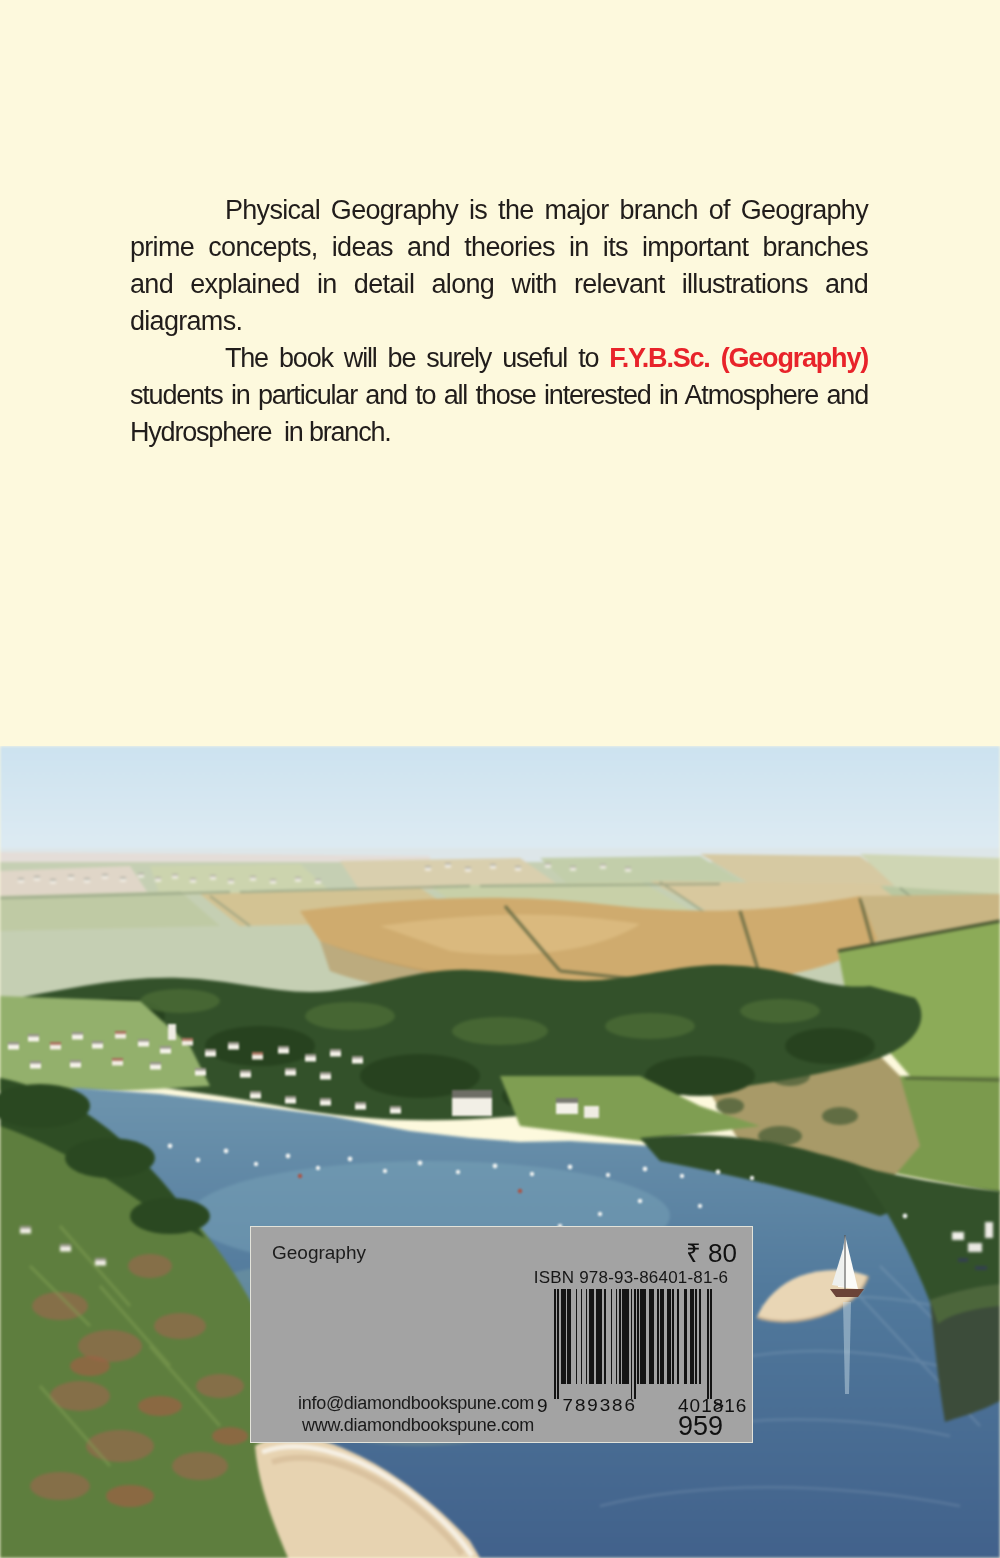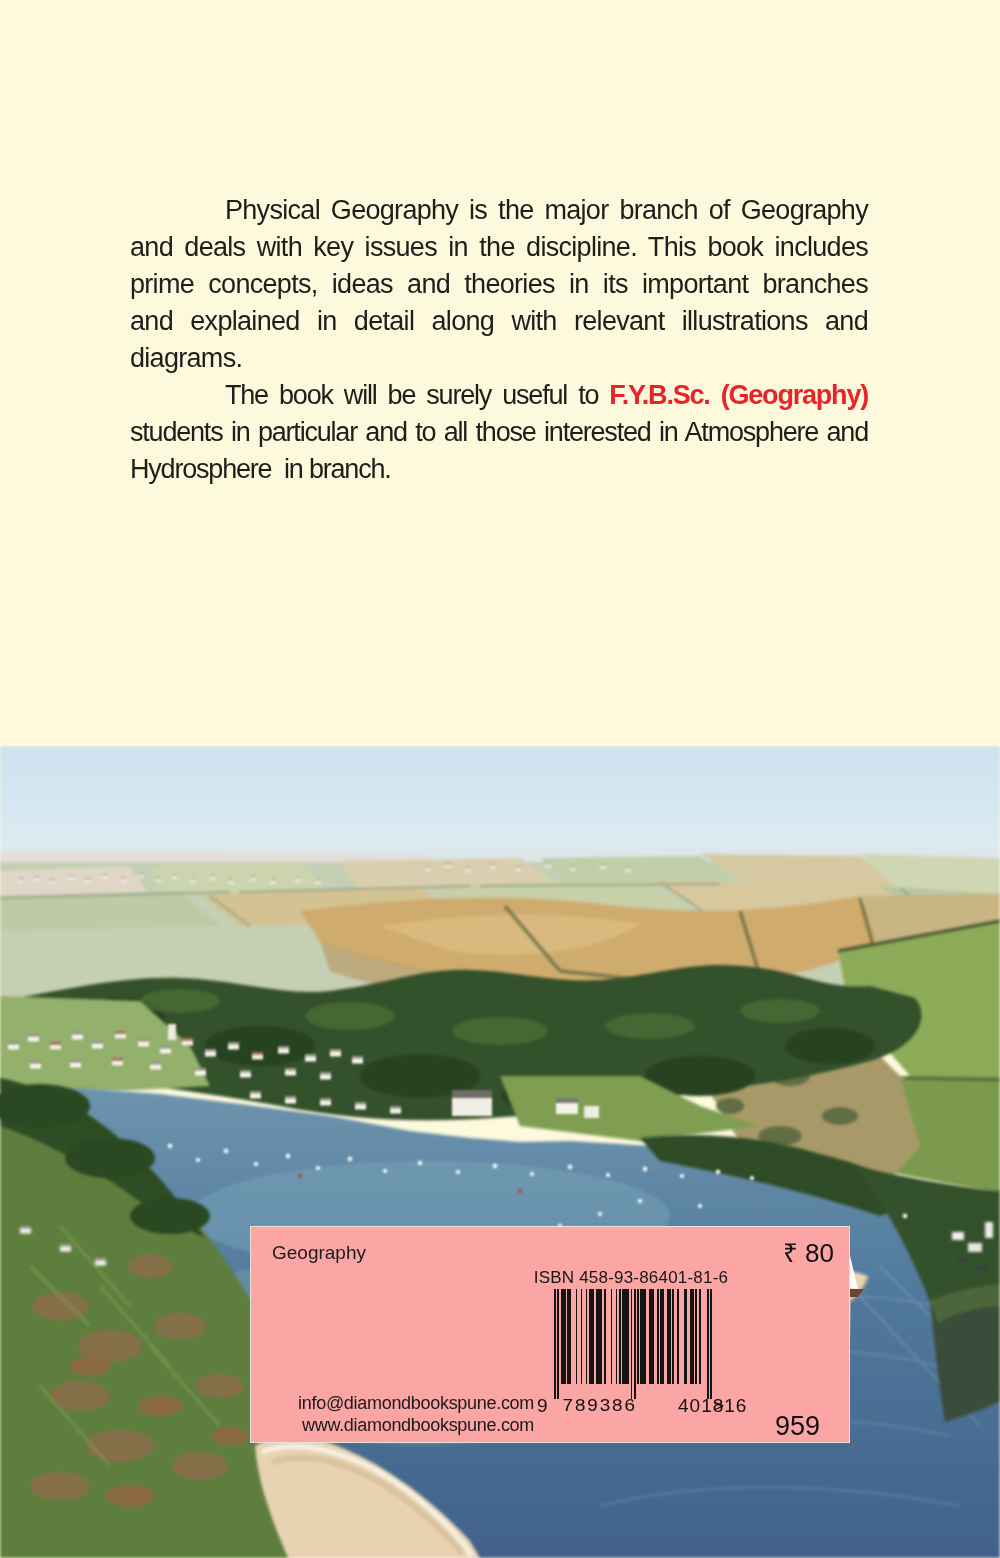--- a/index.html
+++ b/index.html
@@ -16,22 +16,22 @@
   .indent{padding-left:95px;}
   .hl{color:#e8232a;font-weight:700;}
 
   
   .photo{position:absolute;left:0;top:746px;width:1000px;height:812px;overflow:hidden;}
   .photo svg{display:block;}
   .soft{filter:blur(1.6px);}
   .soft2{filter:blur(0.8px);}
 
   
-  .info-box{position:absolute;left:250px;top:1226px;width:600px;height:217px;
-            background:#fca5a5;border:1px solid #e3e3da;box-sizing:border-box;color:#161616;}
+  .info-box{position:absolute;left:250px;top:1226px;width:503px;height:217px;
+            background:#a3a3a3;border:1px solid #e3e3da;box-sizing:border-box;color:#161616;}
   .subject{position:absolute;left:21px;top:15px;font-size:19px;color:#1c1c1c;}
   .price{position:absolute;right:15px;top:7px;font-size:26px;color:#111;}
   .isbn{position:absolute;left:278px;top:41px;width:204px;text-align:center;
         font-size:17px;letter-spacing:0.2px;white-space:nowrap;}
   .barcode{position:absolute;left:303px;top:62px;width:160px;height:112px;}
   .bars{position:absolute;left:0;top:0;width:158px;height:112px;}
   .bar{position:absolute;top:0;height:95px;background:#141414;}
   .bar.tall{height:110px;}
   .bc-digits{position:absolute;left:286px;top:168px;width:200px;font-size:19px;color:#111;}
   .bc-digits span{position:absolute;top:0;white-space:nowrap;}
@@ -49,21 +49,20 @@
   .email{top:166px;}
   .website{top:188px;}
 </style>
 </head>
 <body>
 
 <div class="cover">
 
   <div class="blurb">
     <div class="line fill indent p1">Physical Geography is the major branch of Geography</div>
-    <div class="line fill p1">and deals with key issues in the discipline. This book includes</div>
     <div class="line fill p1">prime concepts, ideas and theories in its important branches</div>
     <div class="line fill p1">and explained in detail along with relevant illustrations and</div>
     <div class="line p1">diagrams.</div>
     <div class="line fill indent p2"><span>The book will be surely useful to </span><span class="hl">F.Y.B.Sc. (Geography)</span></div>
     <div class="line fill p2">students in particular and to all those interested in Atmosphere and</div>
     <div class="line p2">Hydrosphere  in branch.</div>
   </div>
 
   <div class="photo">
     <svg width="1000" height="812" viewBox="0 0 1000 812">
@@ -326,21 +325,21 @@
         <path d="M843,503 L845,541 L832,539 Z" fill="#eef0ee"></path>
         <path d="M830,543 L864,543 L858,551 L836,551 Z" fill="#6b4438"></path>
         <path d="M845,489 L845,543" stroke="#444" stroke-width="1"></path>
       </g>
     </svg>
   </div>
 
   <div class="info-box">
     <div class="subject">Geography</div>
     <div class="price">₹ 80</div>
-    <div class="isbn">ISBN 458-93-86401-81-6</div>
+    <div class="isbn">ISBN 978-93-86401-81-6</div>
 
     <div class="barcode">
       <div class="bars">
           <div class="bar tall" style="left: 0px; width: 1.81316px;"></div>
           <div class="bar tall" style="left: 3.32632px; width: 1.81316px;"></div>
           <div class="bar" style="left: 6.65263px; width: 1.81316px;"></div>
           <div class="bar" style="left: 8.31579px; width: 1.81316px;"></div>
           <div class="bar" style="left: 9.97895px; width: 1.81316px;"></div>
           <div class="bar" style="left: 13.3053px; width: 1.81316px;"></div>
           <div class="bar" style="left: 14.9684px; width: 1.81316px;"></div>

